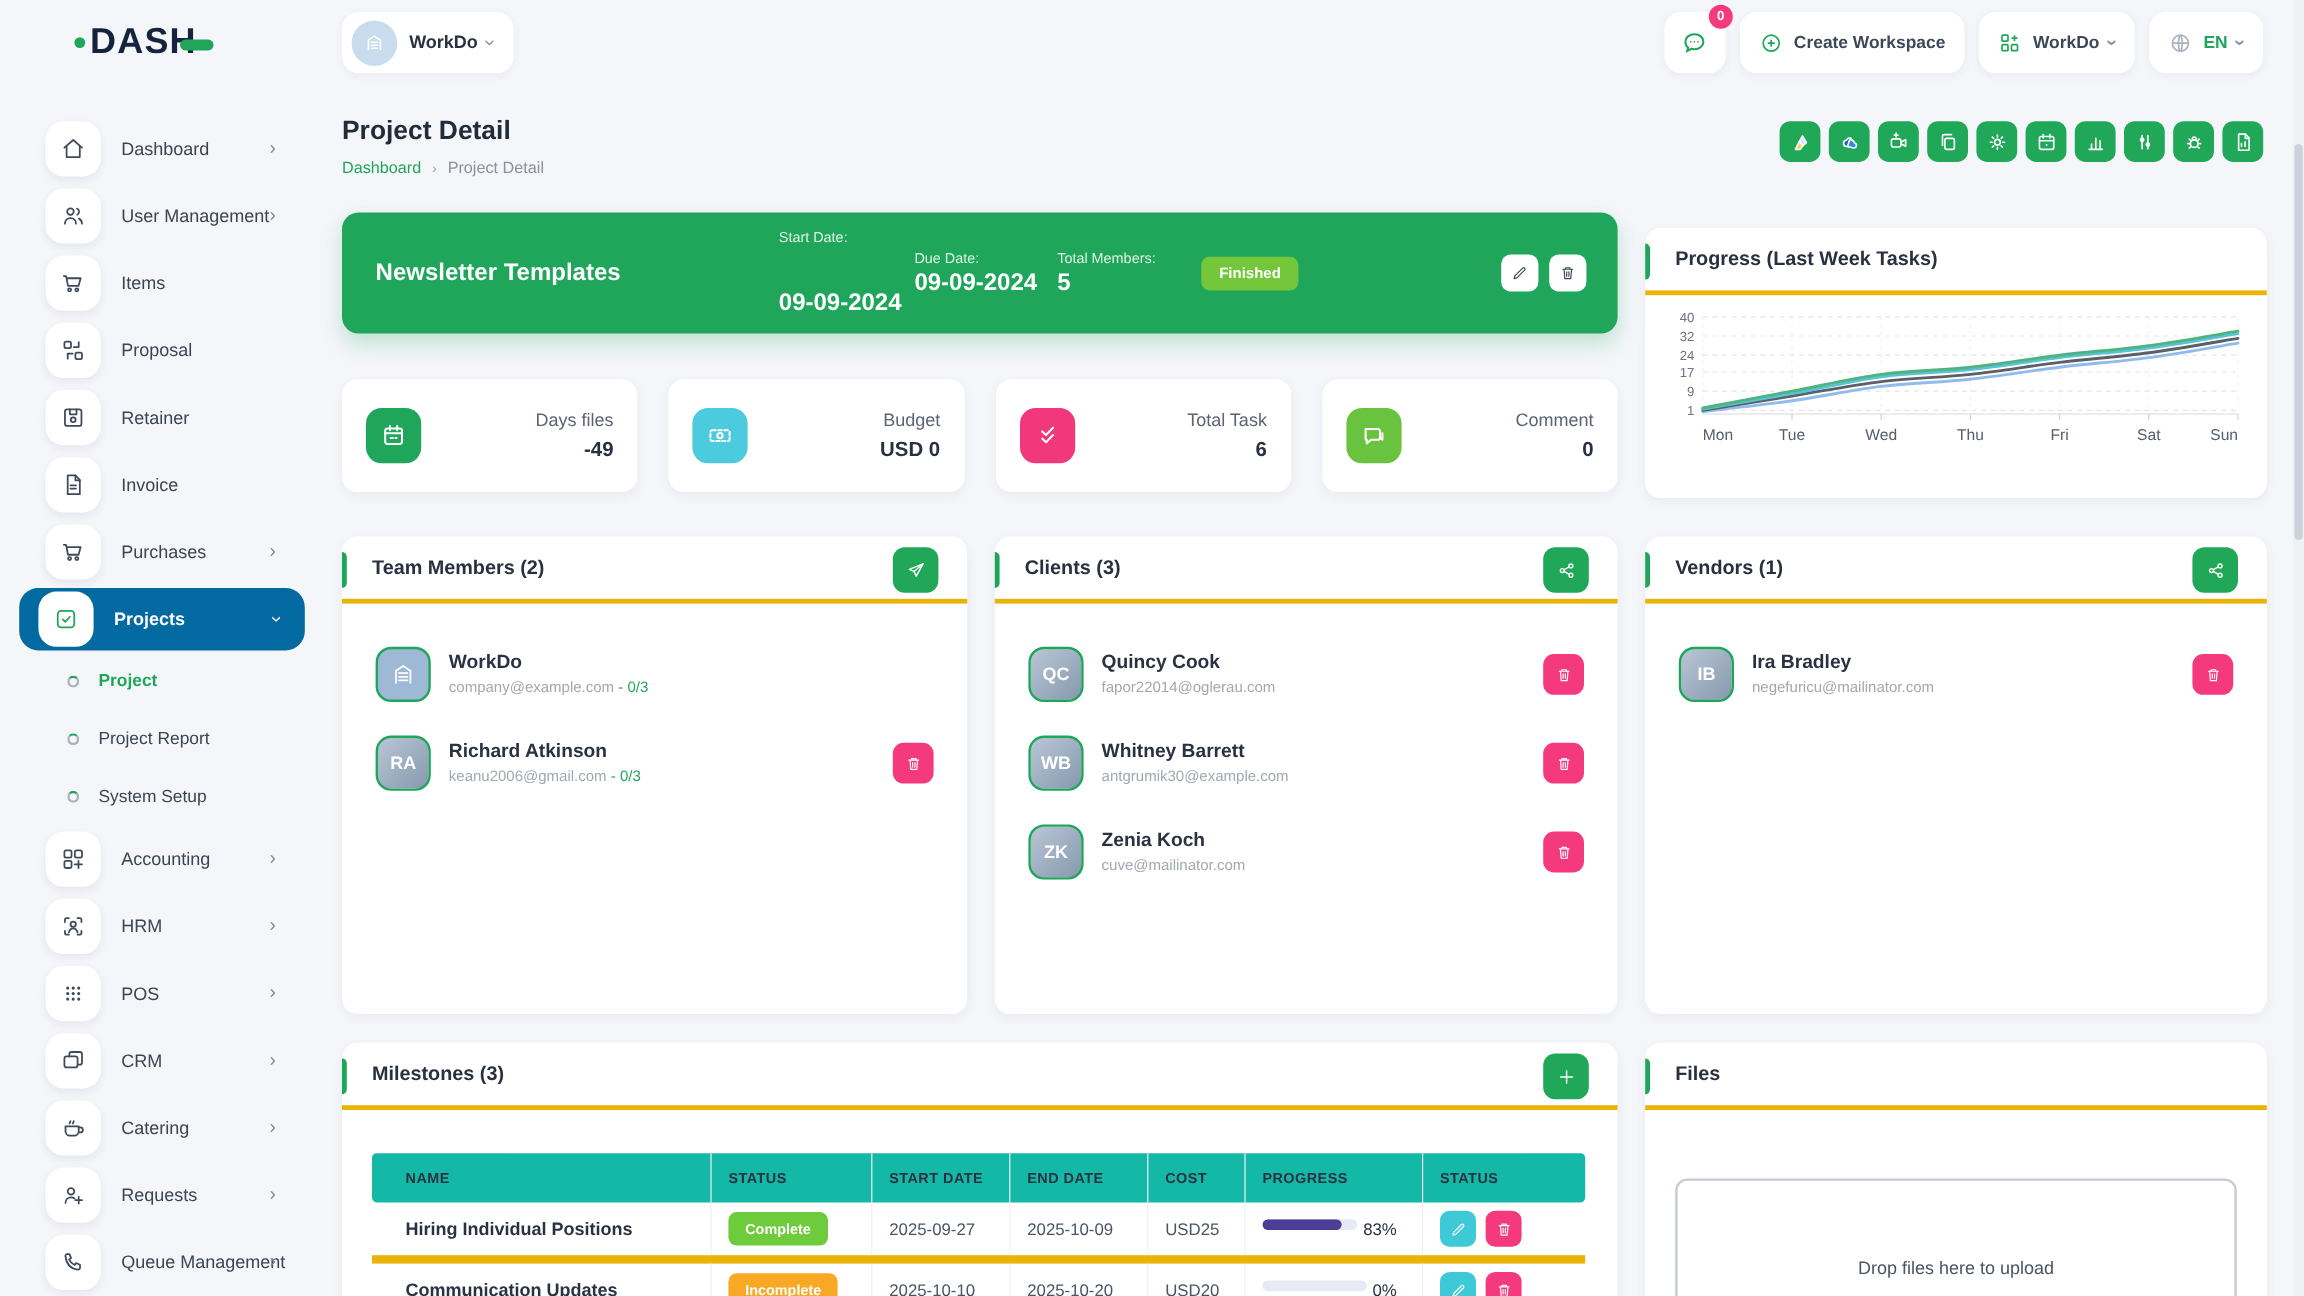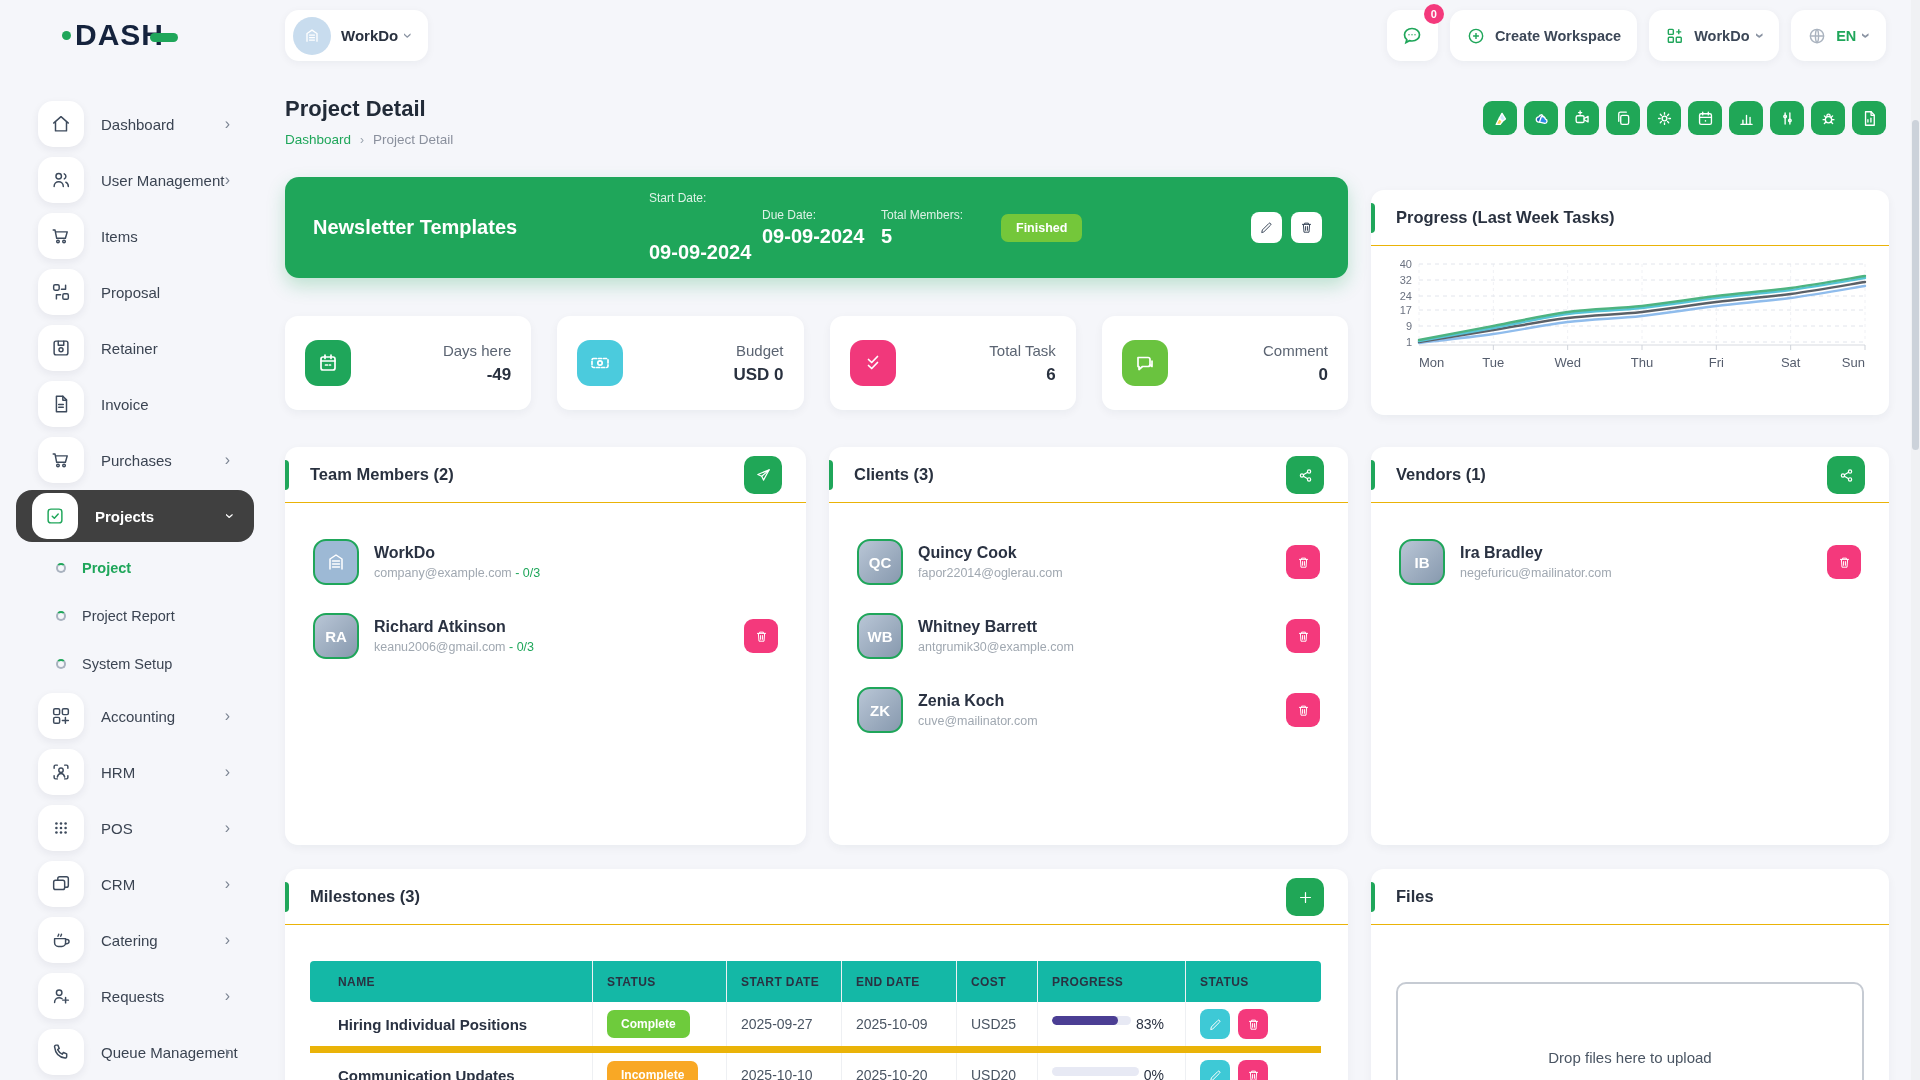--- a/index.html
+++ b/index.html
@@ -28,21 +28,21 @@
   .lang .globe svg{stroke:#aab3bf;}
   .lang .lang-txt{color:#1fa65a;font-weight:700;}
 
   
   .sidebar{position:absolute;left:0;top:72px;width:258px;bottom:0;padding-top:24px;}
   .s-item{display:flex;align-items:center;height:56px;padding-left:38px;cursor:pointer;position:relative;}
   .s-ico{width:46px;height:46px;border-radius:15px;background:#fff;box-shadow:0 3px 8px rgba(25,35,60,.07);display:flex;align-items:center;justify-content:center;flex:0 0 46px;}
   .s-ico svg{width:22px;height:22px;stroke:#3d4a5c;fill:none;stroke-width:1.6;stroke-linecap:round;stroke-linejoin:round;}
   .s-lbl{margin-left:17px;font-size:15px;font-weight:500;color:#3b4452;}
   .s-chev{position:absolute;right:28px;color:#7d8694;font-size:16px;}
-  .s-item.active{background:#404040;border-radius:16px;margin:2px 4px 2px 16px;height:52px;padding-left:16px;}
+  .s-item.active{background:#0369a1;border-radius:16px;margin:2px 4px 2px 16px;height:52px;padding-left:16px;}
   .s-item.active .s-ico{box-shadow:none;}
   .s-item.active .s-ico svg{stroke:#1fa65a;}
   .s-item.active .s-lbl{color:#fff;font-weight:700;}
   .s-item.active .s-chev{color:#fff;right:22px;transform:rotate(90deg);}
   .s-sub{display:flex;align-items:center;height:48px;padding-left:56px;cursor:pointer;}
   .s-bullet{width:10px;height:10px;border-radius:50%;border:2px solid #a9b2bf;border-top-color:#1fa65a;flex:0 0 10px;}
   .s-sub .s-lbl{margin-left:16px;font-size:14.5px;}
   .s-sub.active .s-lbl{color:#1fa65a;font-weight:600;}
 
   
@@ -71,21 +71,21 @@
   .stats{position:absolute;left:285px;top:316px;width:1063px;display:flex;gap:26px;}
   .stat-card{flex:1;height:94px;background:#fff;border-radius:13px;box-shadow:0 3px 10px rgba(25,35,60,.05);display:flex;align-items:center;padding:0 20px;}
   .stat-ico{width:46px;height:46px;border-radius:13px;display:flex;align-items:center;justify-content:center;}
   .stat-ico svg{width:24px;height:24px;stroke:#fff;fill:none;stroke-width:1.7;stroke-linecap:round;stroke-linejoin:round;}
   .stat-right{margin-left:auto;text-align:right;}
   .stat-lab{font-size:15px;color:#5b6472;}
   .stat-val{font-size:17px;font-weight:700;color:#29313f;margin-top:6px;}
 
   
   .card{position:absolute;background:#fff;border-radius:13px;box-shadow:0 3px 10px rgba(25,35,60,.05);}
-  .card-head{height:56px;display:flex;align-items:center;border-bottom:1px solid #eab308;position:relative;}
+  .card-head{height:56px;display:flex;align-items:center;border-bottom:4px solid #eab308;position:relative;}
   .card-head::before{content:"";position:absolute;left:0;top:13px;width:4px;height:30px;background:#1fa65a;border-radius:0 4px 4px 0;}
   .card-title{font-size:16.5px;font-weight:700;color:#29313f;padding-left:25px;}
   .head-btn{position:absolute;right:24px;top:9px;width:38px;height:38px;border-radius:10px;background:#20a757;display:flex;align-items:center;justify-content:center;cursor:pointer;}
   .head-btn svg{width:17px;height:17px;stroke:#fff;fill:none;stroke-width:1.7;stroke-linecap:round;stroke-linejoin:round;}
 
   #chart-card{left:1371px;top:190px;width:518px;height:225px;}
   #team-card{left:285px;top:447px;width:521px;height:398px;}
   #clients-card{left:829px;top:447px;width:519px;height:398px;}
   #vendors-card{left:1371px;top:447px;width:518px;height:398px;}
   #milestones-card{left:285px;top:869px;width:1063px;height:280px;}
@@ -489,21 +489,21 @@
   <div class="stats">
     <div class="stat-card">
       <div class="stat-ico" style="background: rgb(31, 166, 90);">
           <svg viewBox="0 0 24 24">
             <rect x="5" y="6" width="14" height="13" rx="2"></rect>
             <path d="M5 10h14M9 4v3.5M15 4v3.5"></path>
             <path d="M9.5 14h2M13.5 14h1"></path>
           </svg>
         </div>
       <div class="stat-right">
-        <div class="stat-lab">Days here</div>
+        <div class="stat-lab">Days files</div>
         <div class="stat-val">-49</div>
       </div>
     </div>
     <div class="stat-card">
       <div class="stat-ico" style="background: rgb(75, 203, 221);">
           <svg viewBox="0 0 24 24">
             <rect x="4" y="7.5" width="16" height="9" rx="1.5" stroke-dasharray="3 2"></rect>
             <circle cx="12" cy="12" r="2.2"></circle>
           </svg>
         </div>

